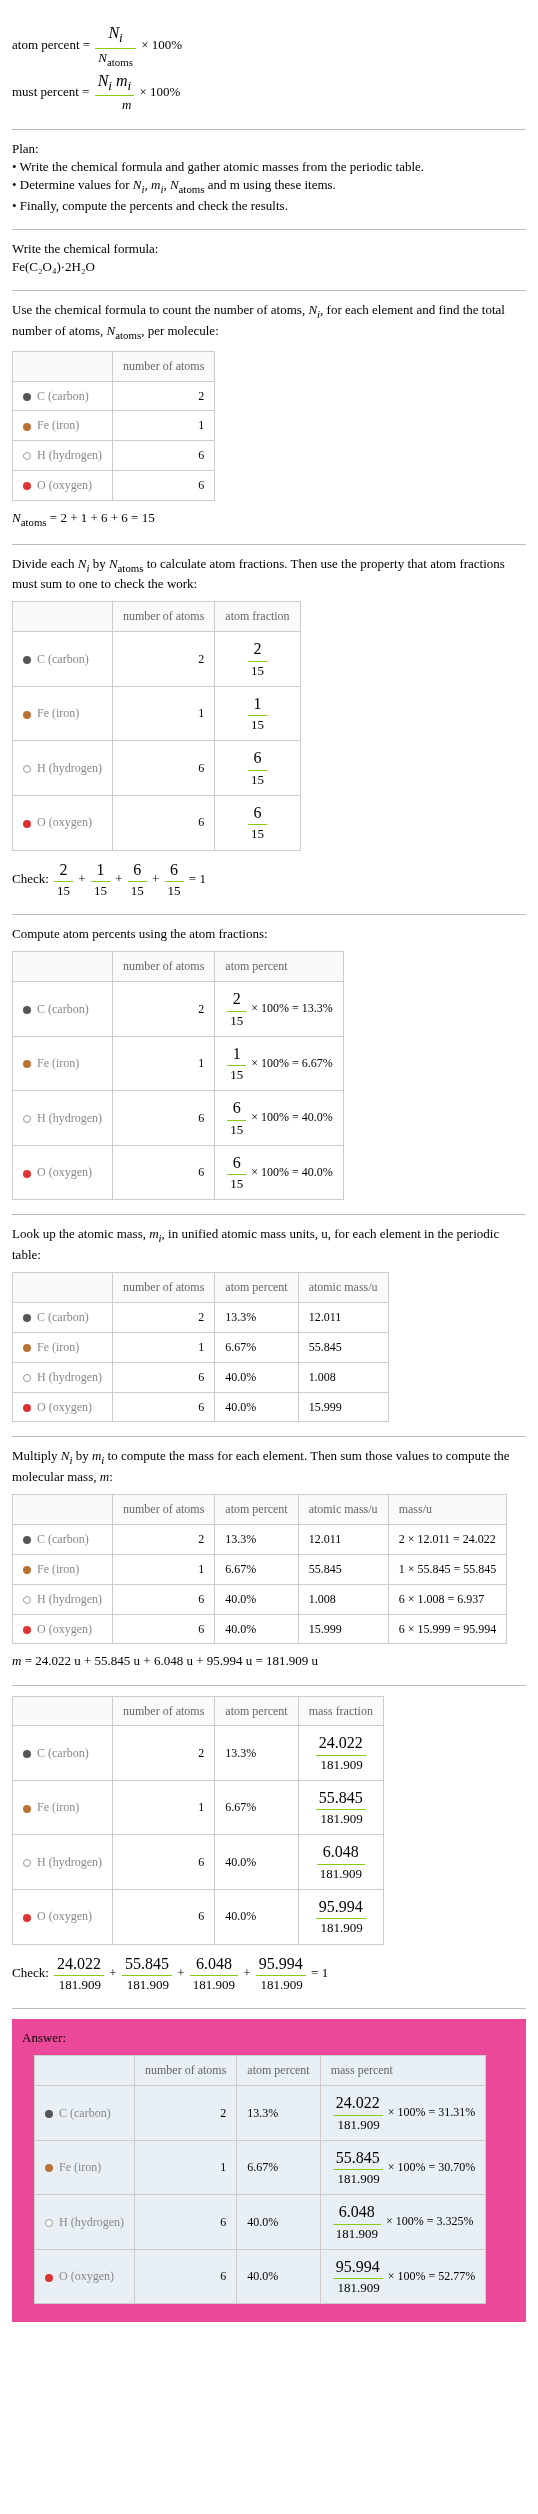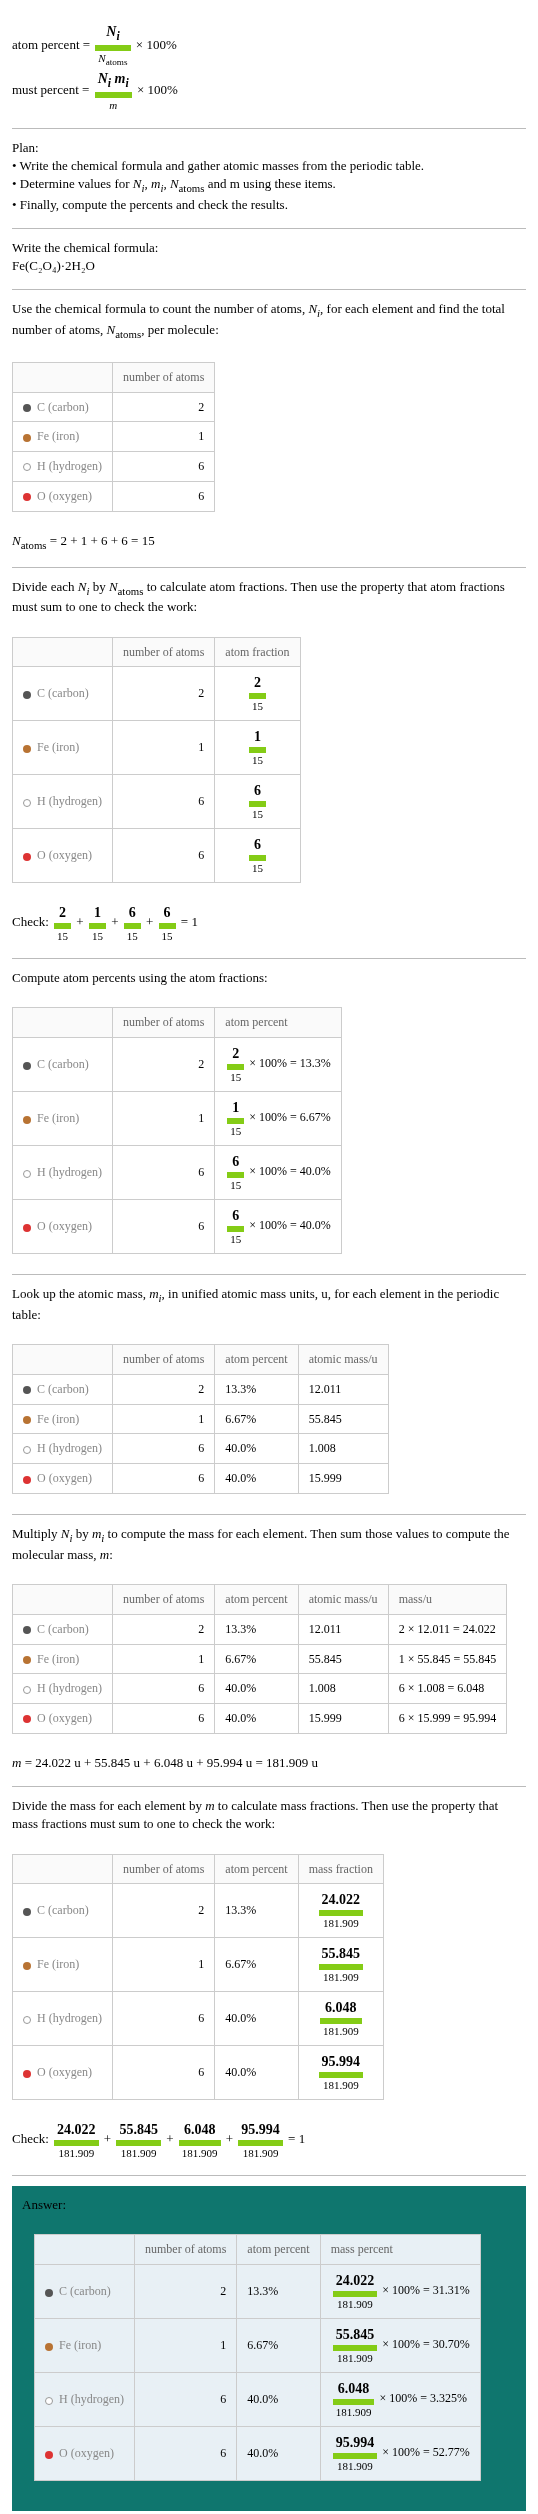--- a/index.html
+++ b/index.html
@@ -1,32 +1,32 @@
 <!DOCTYPE html>
 <html><head>
 <meta charset="utf-8">
 <style>
 * { margin: 0; padding: 0; box-sizing: border-box; }
 body { font-family: Georgia, 'Times New Roman', serif; font-size: 13px; color: #000; background: #fff; width: 538px; padding: 8px 12px; line-height: 1.4; }
 .section { margin-bottom: 14px; }
 hr { border: none; border-top: 1px solid #bbb; margin: 10px 0; }
 .frac { display: inline-block; vertical-align: middle; text-align: center; margin: 0 2px; }
-.frac .num { display: block; border-bottom: 6px solid #84cc16; padding: 0 3px; font-size: 14px; font-weight: bold; }
-.frac .den { display: block; padding: 0 3px; font-size: 11px; }
-table { border-collapse: collapse; margin: 20px 0; }
+.frac .num { display: block; border-bottom: 1px solid #84cc16; padding: 0 3px; font-size: 16px; }
+.frac .den { display: block; padding: 0 3px; font-size: 13px; text-align: right; }
+table { border-collapse: collapse; margin: 8px 0; }
 td, th { border: 1px solid #ccc; padding: 6px 10px; text-align: left; font-size: 12px; vertical-align: middle; }
 th { font-weight: normal; color: #666; background: #fafafa; }
 td.num { text-align: right; }
 td.ctr { text-align: center; }
 .dot { display: inline-block; width: 8px; height: 8px; border-radius: 50%; margin-right: 6px; vertical-align: middle; }
 .c-carbon { background: #555; }
 .c-iron { background: #b87333; }
 .c-hydrogen { background: #fff; border: 1px solid #999; }
 .c-oxygen { background: #d33; }
-.ans-box { background: #0f766e; padding: 10px; margin-top: 4px; }
+.ans-box { background: #ec4899; padding: 10px; margin-top: 4px; }
 .ans-box table td, .ans-box table th { background: #e8f0f5; }
 .gray { color: #888; }
 .indent { padding-left: 12px; }
 </style>
 </head>
 <body>
 
 <div class="section">
   <div style="margin-top:14px">
     <span>atom percent =</span>
@@ -218,37 +218,36 @@
           <td class="num">1</td>
           <td>6.67%</td>
           <td>55.845</td>
           <td>1 × 55.845 = 55.845</td>
         </tr>
     <tr>
           <td><span class="dot c-hydrogen"></span><span class="gray">H (hydrogen)</span></td>
           <td class="num">6</td>
           <td>40.0%</td>
           <td>1.008</td>
-          <td>6 × 1.008 = 6.048</td>
+          <td>6 × 1.008 = 6.937</td>
         </tr>
     <tr>
           <td><span class="dot c-oxygen"></span><span class="gray">O (oxygen)</span></td>
           <td class="num">6</td>
           <td>40.0%</td>
           <td>15.999</td>
           <td>6 × 15.999 = 95.994</td>
         </tr>
   </tbody>
     </table>
   <div style="margin-top:8px"><i>m</i> = 24.022 u + 55.845 u + 6.048 u + 95.994 u = 181.909 u</div>
 </div>
 <hr>
 
 <div class="section">
-  <div>Divide the mass for each element by <i>m</i> to calculate mass fractions. Then use the property that mass fractions must sum to one to check the work:</div>
   <table>
     <tbody>
         <tr>
           <th></th>
           <th>number of atoms</th>
           <th>atom percent</th>
           <th>mass fraction</th>
         </tr>
     <tr>
           <td><span class="dot c-carbon"></span><span class="gray">C (carbon)</span></td>

